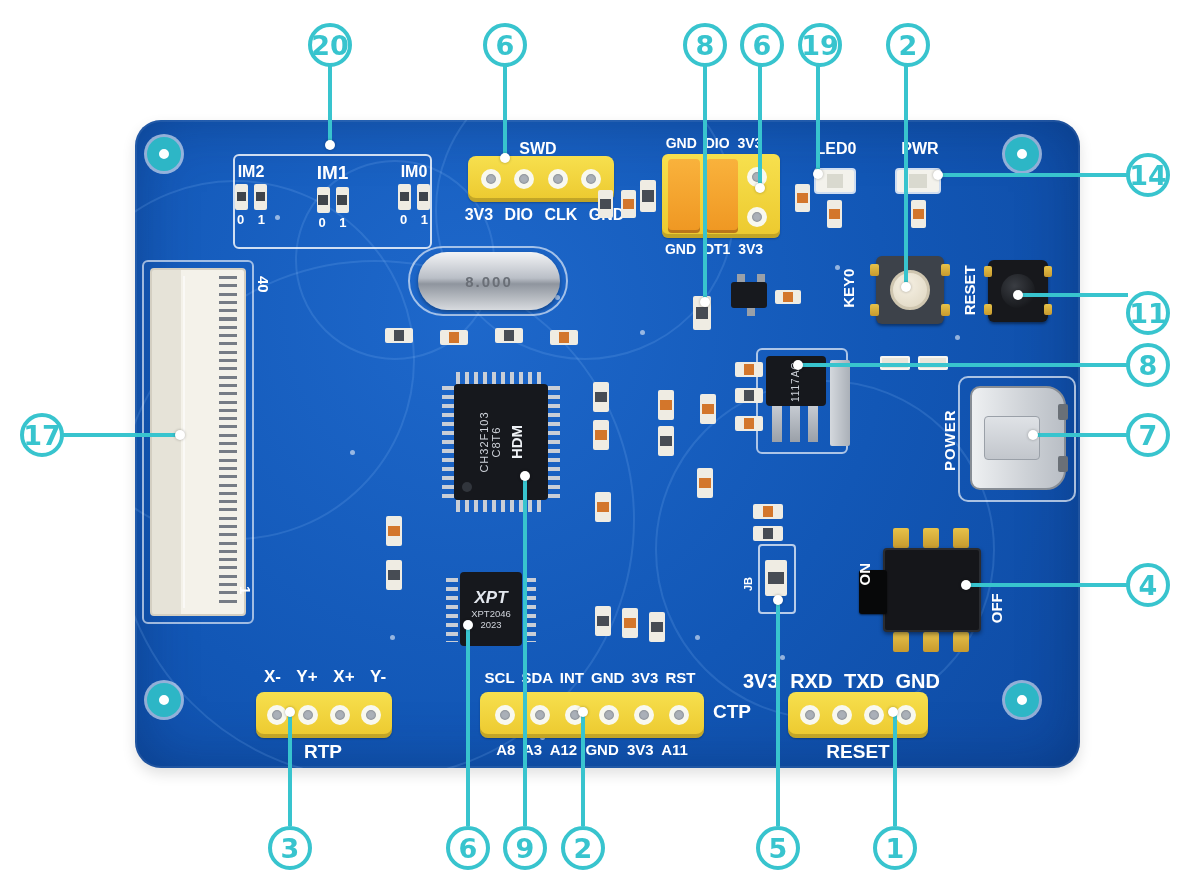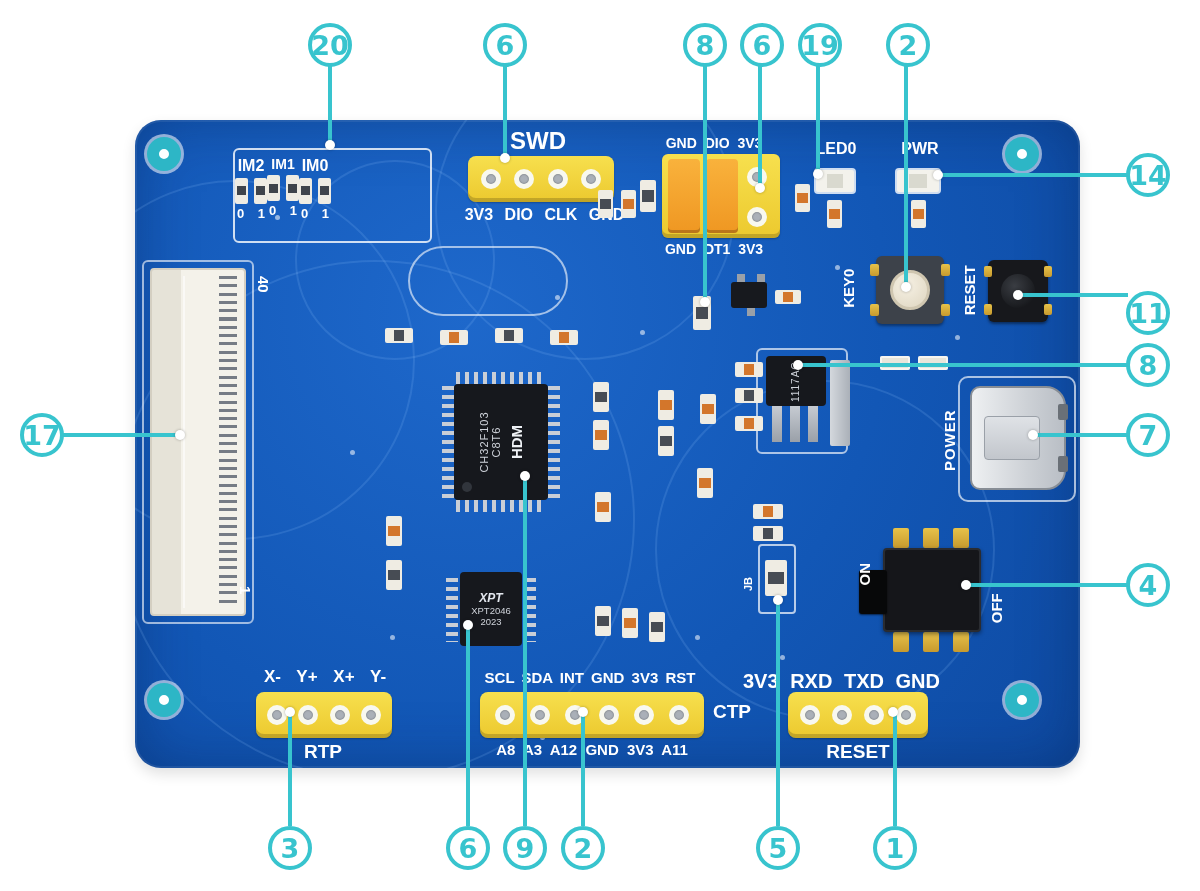--- a/index.html
+++ b/index.html
@@ -76,48 +76,48 @@
     <div class="via" style="left:405px;top:615px"></div>
     <div class="via" style="left:255px;top:515px"></div>
     <div class="via" style="left:645px;top:535px"></div>
     <div class="via" style="left:505px;top:210px"></div>
 
     <div class="hole" style="left:12px;top:17px"></div>
     <div class="hole" style="left:870px;top:17px"></div>
     <div class="hole" style="left:12px;top:563px"></div>
     <div class="hole" style="left:870px;top:563px"></div>
 
-    <div class="outline" style="left:98px;top:28px;width:199px;height:95px;display:flex;justify-content:flex-start;padding-top:7px">
+    <div class="outline" style="left:98px;top:34px;width:199px;height:95px;display:flex;justify-content:space-between;padding-top:7px">
       <div style="display:flex;flex-direction:column;align-items:center;gap:3px">
         <span class="sk" style="position:static;font-size:16px">IM2</span>
         <span style="display:flex;gap:6px">
             <span class="res"></span>
             <span class="res"></span>
           </span>
         <span class="sk" style="position:static;font-size:13px;word-spacing:10px">0 1</span>
       </div>
       <div style="display:flex;flex-direction:column;align-items:center;gap:3px">
-        <span class="sk" style="position:static;font-size:14px">IM1</span>
+        <span class="sk" style="position:static;font-size:19px">IM1</span>
         <span style="display:flex;gap:6px">
             <span class="res"></span>
             <span class="res"></span>
           </span>
         <span class="sk" style="position:static;font-size:13px;word-spacing:10px">0 1</span>
       </div>
       <div style="display:flex;flex-direction:column;align-items:center;gap:3px">
         <span class="sk" style="position:static;font-size:16px">IM0</span>
         <span style="display:flex;gap:6px">
             <span class="res"></span>
             <span class="res"></span>
           </span>
         <span class="sk" style="position:static;font-size:13px;word-spacing:10px">0 1</span>
       </div>
     </div>
 
-    <div class="sk center" style="left:368px;top:8px;width:70px;font-size:24px">SWD</div>
+    <div class="sk center" style="left:368px;top:20px;width:70px;font-size:16px">SWD</div>
     <div class="yheader" style="left:333px;top:36px;width:146px;height:46px">
       <span class="pinhole"></span>
         <span class="pinhole"></span>
         <span class="pinhole"></span>
         <span class="pinhole"></span>
     </div>
     <div class="sk center" style="left:322px;top:86px;width:175px;font-size:16px;word-spacing:7px">3V3 DIO CLK GND</div>
 
     <div class="sk center" style="left:514px;top:16px;width:130px;font-size:14px;word-spacing:4px">GND DIO 3V3</div>
     <div style="position:absolute;left:527px;top:34px;width:118px;height:84px;border-radius:6px;
@@ -149,20 +149,23 @@
     <div style="position:absolute;left:853px;top:140px;width:60px;height:62px;background:#17181c;border-radius:6px;box-shadow:0 2px 3px rgba(0,0,0,.45)"></div>
     <div class="gold" style="left:849px;top:146px;width:8px;height:11px"></div>
     <div class="gold" style="left:849px;top:184px;width:8px;height:11px"></div>
     <div class="gold" style="left:909px;top:146px;width:8px;height:11px"></div>
     <div class="gold" style="left:909px;top:184px;width:8px;height:11px"></div>
     <div style="position:absolute;left:866px;top:154px;width:34px;height:34px;border-radius:50%;
                 background:radial-gradient(circle at 40% 35%,#3a3d43,#0c0d10)"></div>
     <div class="sk center rotccw" style="left:806px;top:162px;width:58px;font-size:15px">RESET</div>
 
     <div class="outline" style="left:273px;top:126px;width:160px;height:70px;border-radius:35px;border-color:rgba(255,255,255,.6)"></div>
+    <div class="xtal" style="left:283px;top:132px;width:142px;height:58px;font-size:15px">
+      <span>8.000</span>
+    </div>
 
     <div style="position:absolute;left:596px;top:162px;width:36px;height:26px;background:#17191e;border-radius:3px"></div>
     <div style="position:absolute;left:602px;top:154px;width:8px;height:8px;background:#9aa0a8"></div>
     <div style="position:absolute;left:622px;top:154px;width:8px;height:8px;background:#9aa0a8"></div>
     <div style="position:absolute;left:612px;top:188px;width:8px;height:8px;background:#9aa0a8"></div>
     <div class="smd" style="left:558px;top:176px;width:18px;height:34px"></div>
     <div class="smd orange h" style="left:640px;top:170px;width:26px;height:14px"></div>
     <div class="smd" style="left:505px;top:60px;width:16px;height:32px"></div>
     <div class="smd orange" style="left:660px;top:64px;width:15px;height:28px"></div>
     <div class="smd" style="left:463px;top:70px;width:15px;height:28px"></div>
@@ -193,21 +196,21 @@
     <div class="smd orange" style="left:251px;top:396px;width:16px;height:30px"></div>
     <div class="smd" style="left:251px;top:440px;width:16px;height:30px"></div>
     <div class="smd orange" style="left:523px;top:270px;width:16px;height:30px"></div>
     <div class="smd" style="left:523px;top:306px;width:16px;height:30px"></div>
     <div class="smd orange" style="left:562px;top:348px;width:16px;height:30px"></div>
 
     <div class="pins-v" style="left:311px;top:458px;height:64px"></div>
     <div class="pins-v" style="left:389px;top:458px;height:64px"></div>
     <div class="chipbody" style="left:325px;top:452px;width:62px;height:74px;display:flex;align-items:center;justify-content:center">
       <div class="center">
-        <div style="font-size:12px;font-weight:bold;font-style:italic;color:#e3e7ee">XPT</div>
+        <div style="font-size:17px;font-weight:bold;font-style:italic;color:#e3e7ee">XPT</div>
         <div style="font-size:9.5px">XPT2046</div>
         <div style="font-size:9.5px">2023</div>
       </div>
     </div>
     <div class="smd" style="left:460px;top:486px;width:16px;height:30px"></div>
     <div class="smd orange" style="left:487px;top:488px;width:16px;height:30px"></div>
     <div class="smd" style="left:514px;top:492px;width:16px;height:30px"></div>
 
     <div class="outline" style="left:621px;top:228px;width:92px;height:106px;border-color:rgba(255,255,255,.65)"></div>
     <div class="chipbody" style="left:631px;top:236px;width:60px;height:50px;display:flex;align-items:center;justify-content:center">

